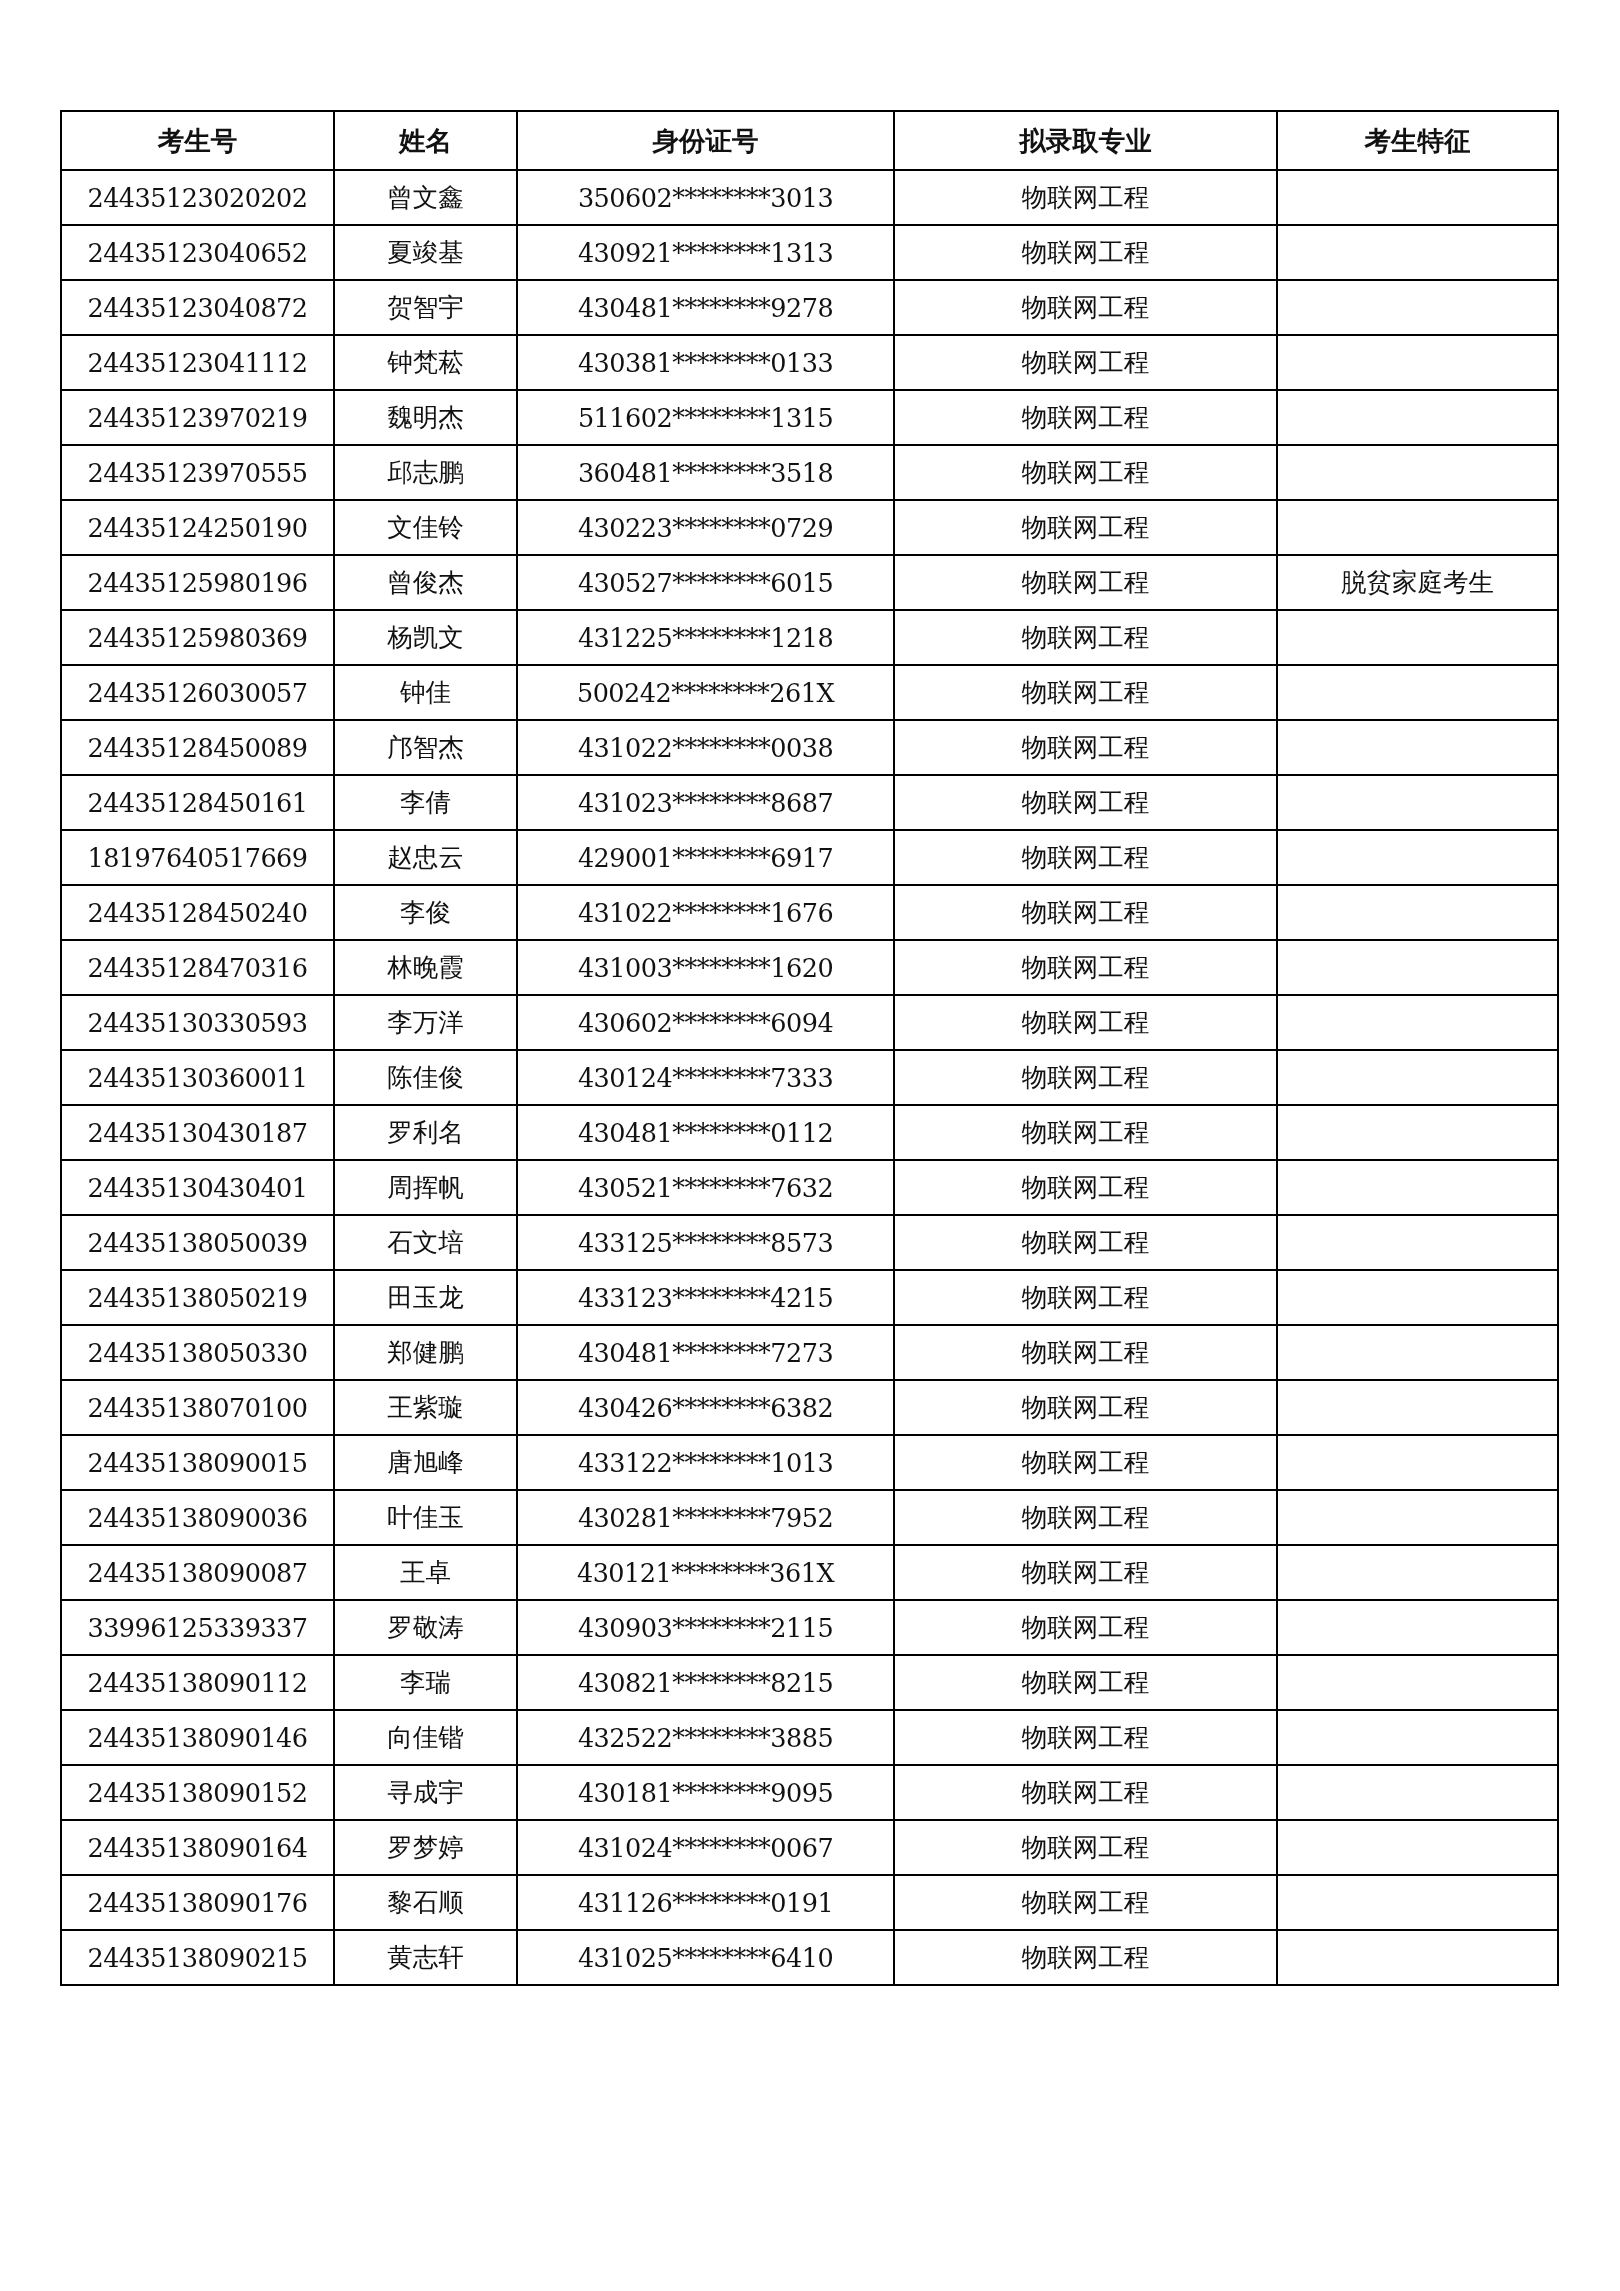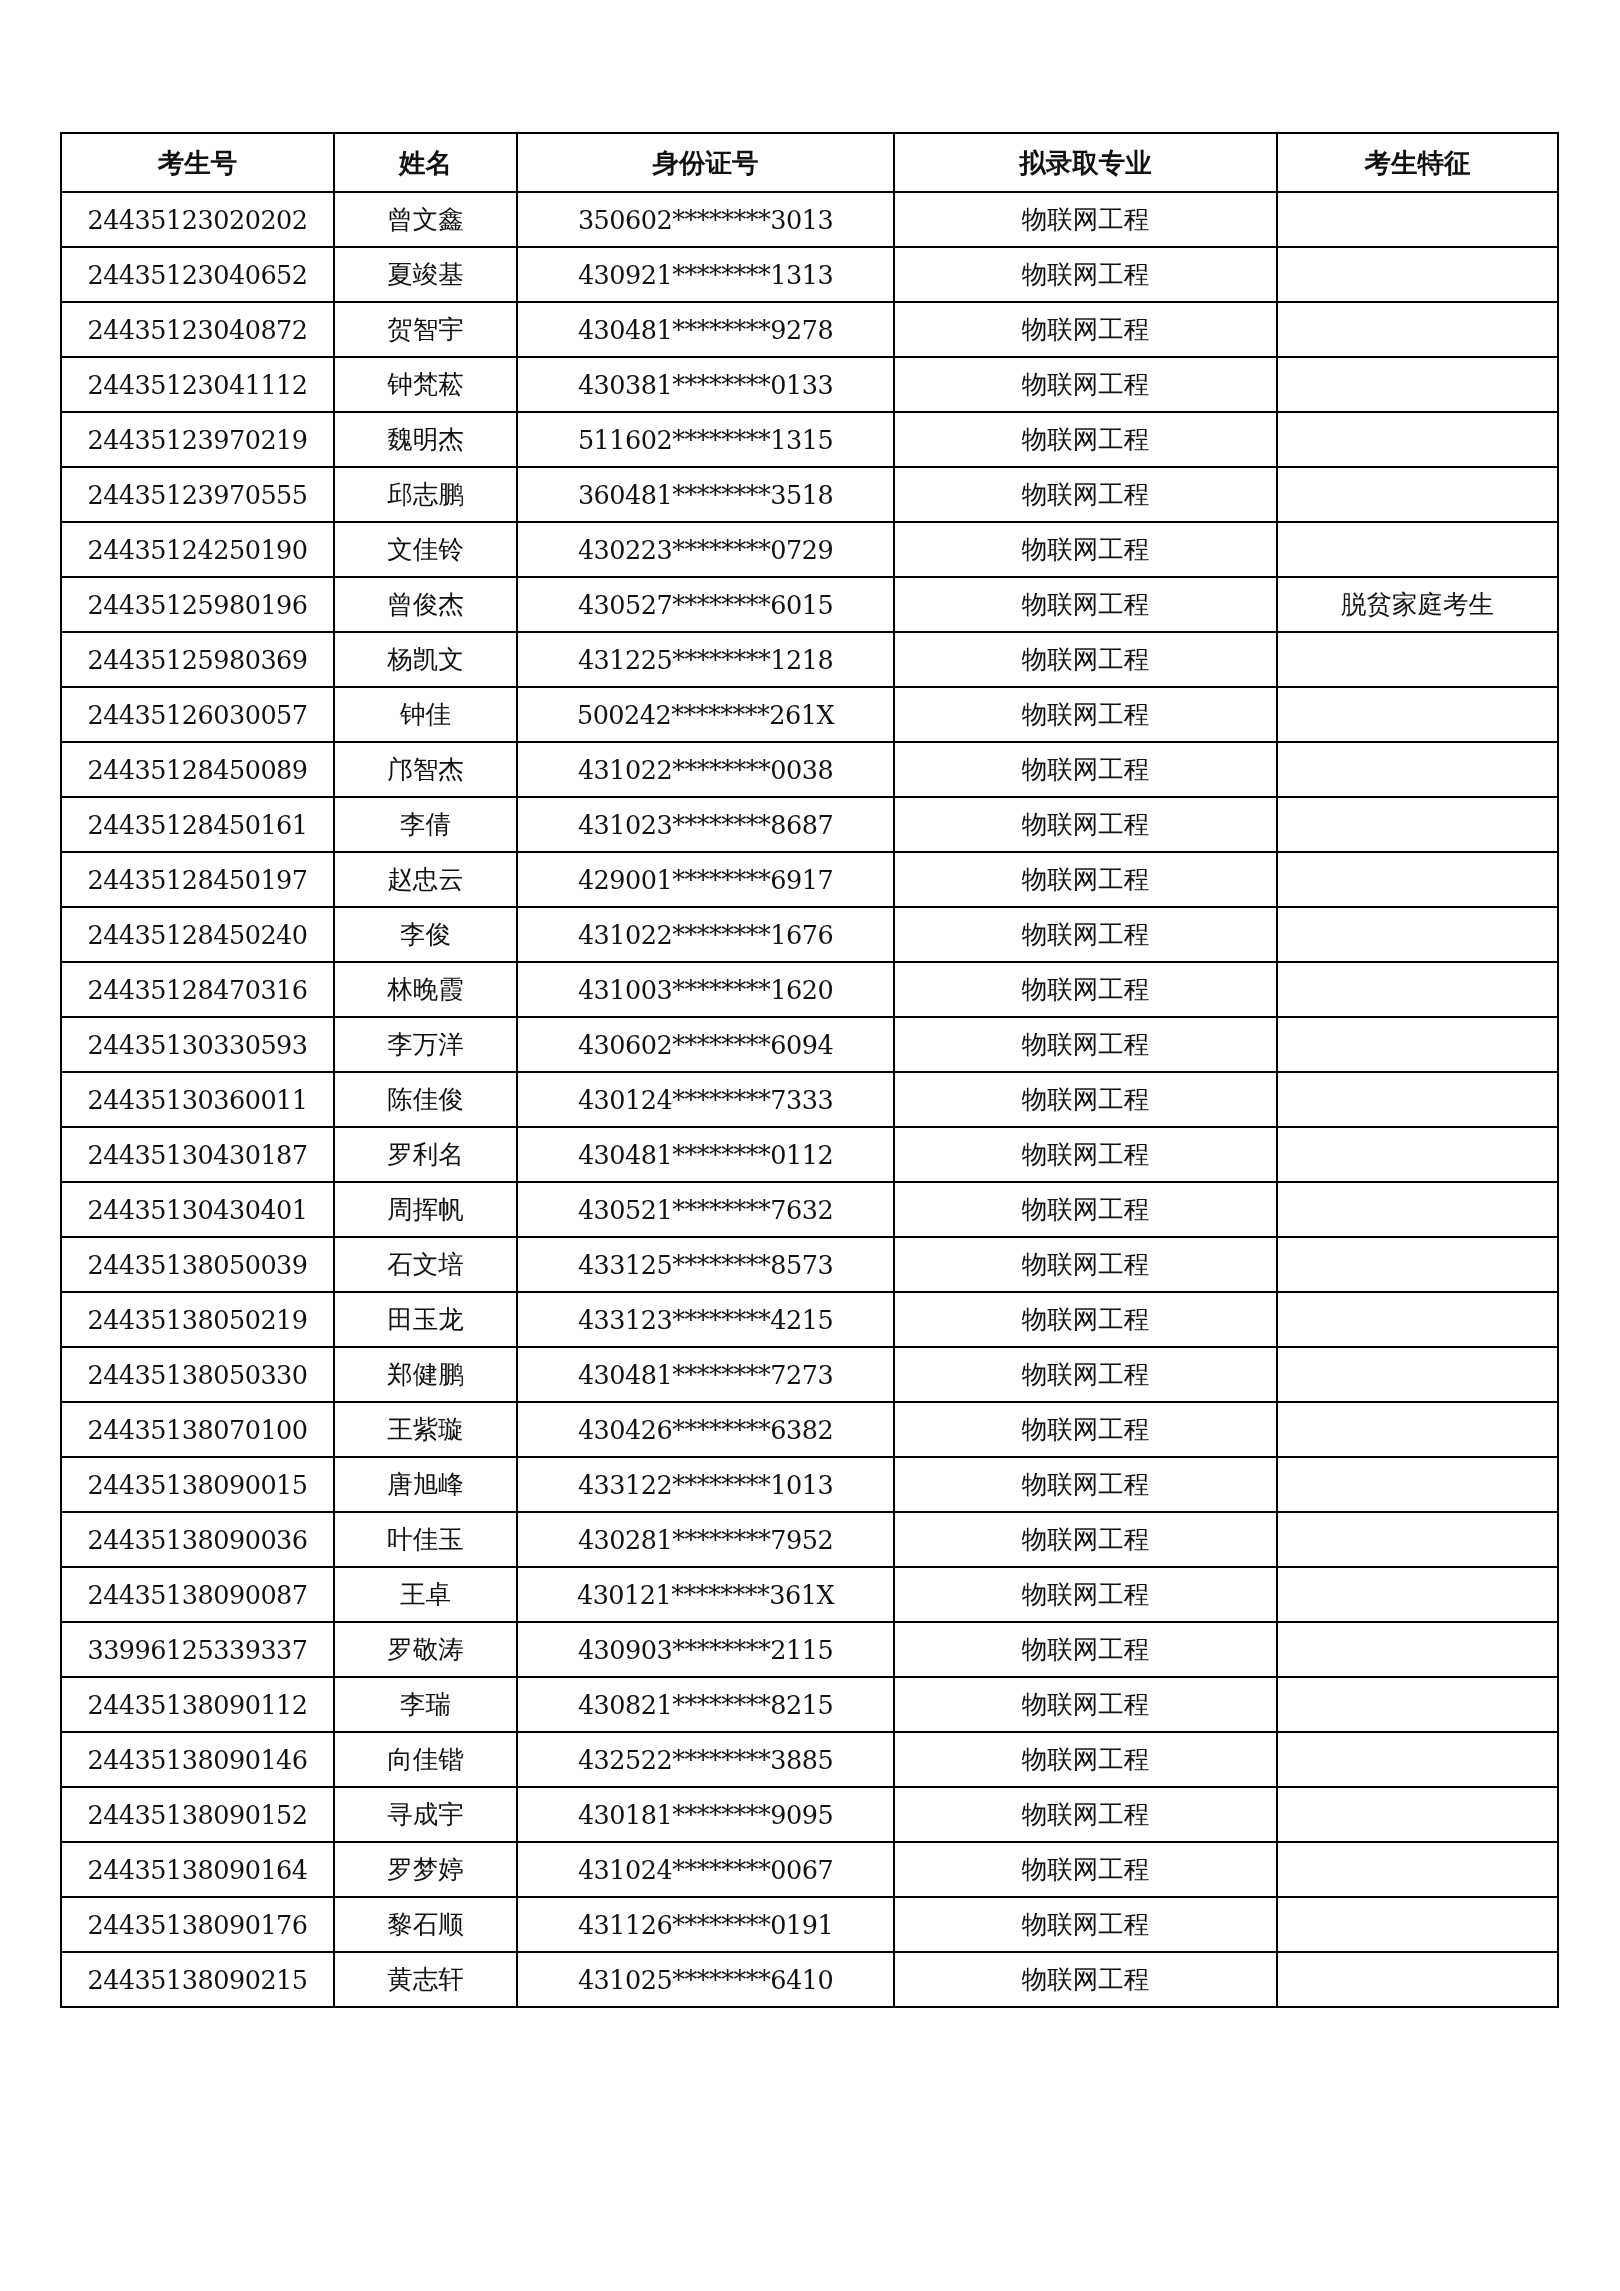--- a/index.html
+++ b/index.html
@@ -1,17 +1,17 @@
 <!DOCTYPE html>
 <html><head>
 <meta charset="utf-8">
 <style>
   html, body { margin: 0; padding: 0; background: #ffffff; }
   body { width: 1620px; height: 2292px; position: relative; overflow: hidden; }
-  .page { position: absolute; left: 60px; top: 132px; }
+  .page { position: absolute; left: 60px; top: 110px; }
   table.roster {
     border-collapse: collapse;
     table-layout: fixed;
     width: 1499px;
     border: 2.9px solid #000;
   }
   table.roster col.c1 { width: 273px; }
   table.roster col.c2 { width: 183px; }
   table.roster col.c3 { width: 377px; }
   table.roster col.c4 { width: 383px; }
@@ -138,21 +138,21 @@
           <td class="ft"></td>
         </tr>
         <tr>
           <td class="id">24435128450161</td>
           <td class="nm">李倩</td>
           <td class="idcard">431023********8687</td>
           <td class="mj">物联网工程</td>
           <td class="ft"></td>
         </tr>
         <tr>
-          <td class="id">24435128450197</td>
+          <td class="id">18197640517669</td>
           <td class="nm">赵忠云</td>
           <td class="idcard">429001********6917</td>
           <td class="mj">物联网工程</td>
           <td class="ft"></td>
         </tr>
         <tr>
           <td class="id">24435128450240</td>
           <td class="nm">李俊</td>
           <td class="idcard">431022********1676</td>
           <td class="mj">物联网工程</td>

